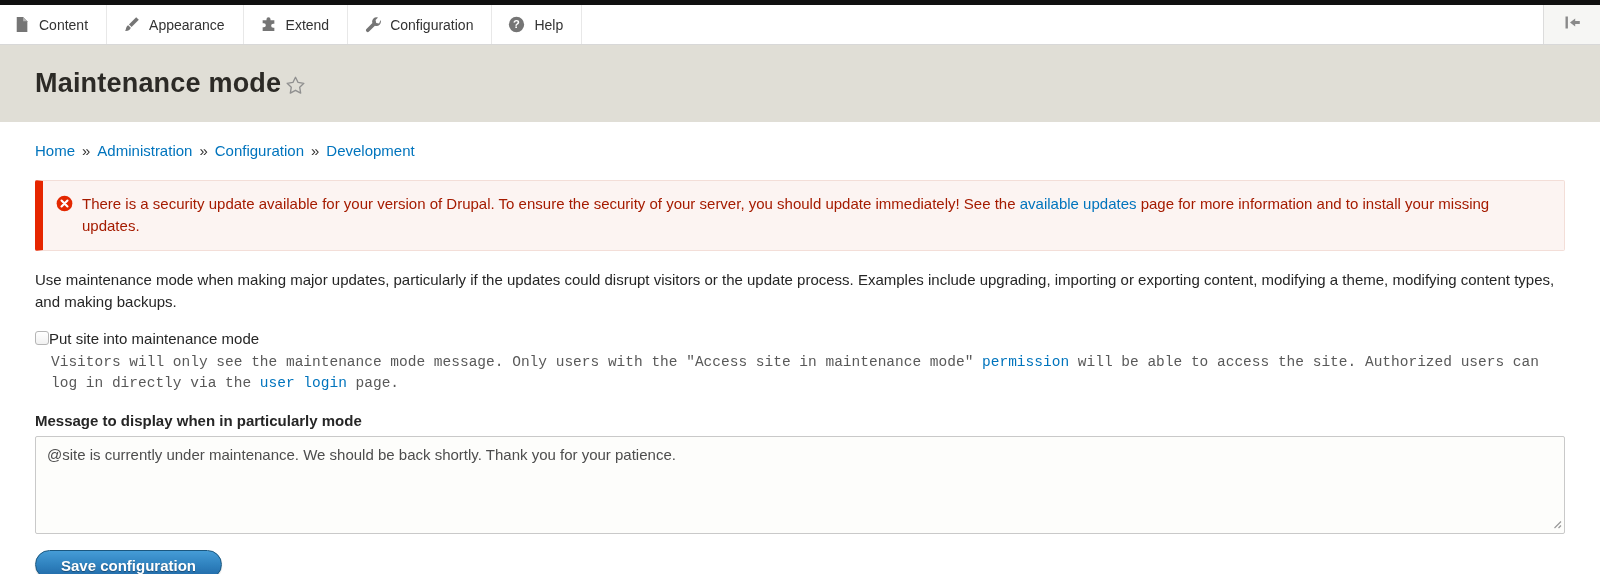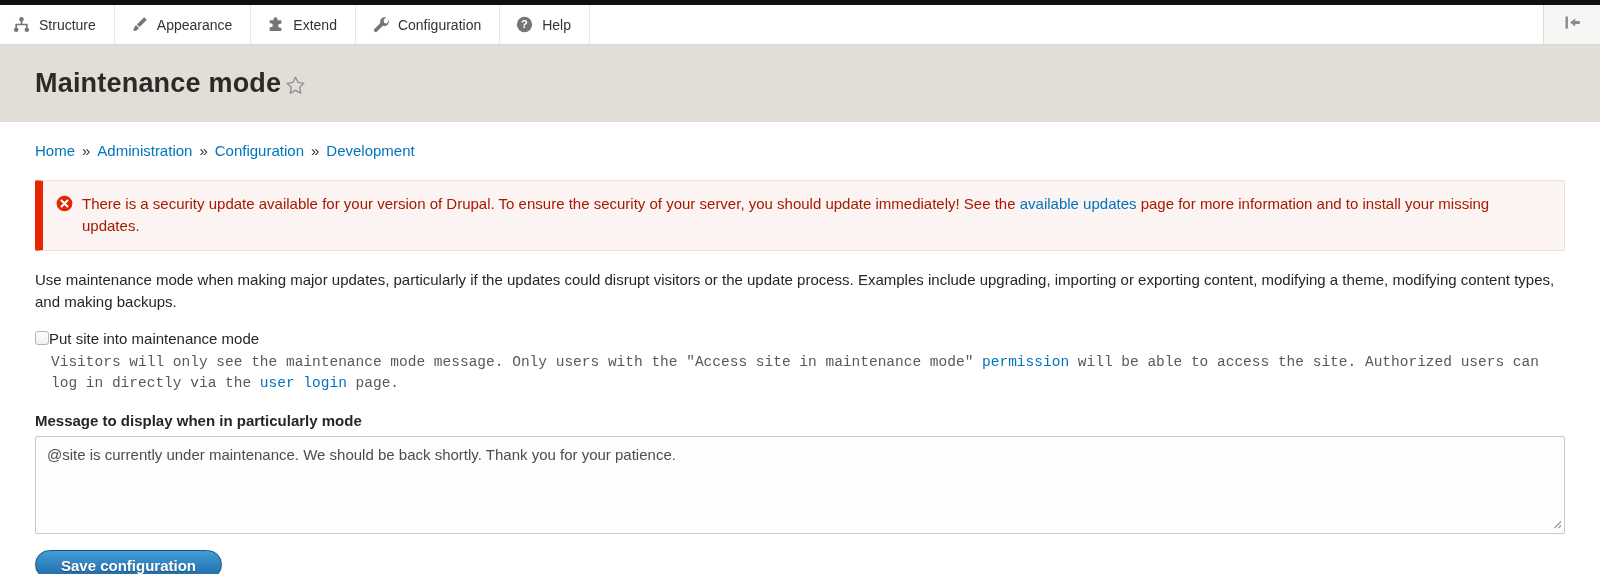--- a/index.html
+++ b/index.html
@@ -135,27 +135,25 @@
 <body>
 
 
 
 <div class="top-strip"></div>
 
 <nav class="toolbar">
   <a class="toolbar-item">
     <span class="icon">
       <svg width="17" height="17" viewBox="0 0 16 16">
-          <path d="M8 4.5v3.5M8 8H3v3M8 8h5v3" stroke="#757575" stroke-width="1.6" fill="none"></path>
-          <circle cx="8" cy="3" r="2.1" fill="#757575"></circle>
-          <circle cx="3" cy="13" r="2.1" fill="#757575"></circle>
-          <circle cx="13" cy="13" r="2.1" fill="#757575"></circle>
-        </svg>
-    </span>
-    <span>Structure</span>
+          <path d="M3.5 1h6l4 4v10h-10z" fill="#757575"></path>
+          <path d="M9.5 1l4 4h-4z" fill="#b3b3b3"></path>
+        </svg>
+    </span>
+    <span>Content</span>
   </a>
   <a class="toolbar-item">
     <span class="icon">
       <svg width="17" height="17" viewBox="0 0 16 16" fill="#757575">
           <path d="M12.4 1.1l2.5 2.5-6.8 6.8-2.5-2.5z"></path>
           <path d="M4.9 8.7l2.4 2.4c-.4 2-2 3.1-5.3 3 1-1.2.6-4.4 2.9-5.4z"></path>
         </svg>
     </span>
     <span>Appearance</span>
   </a>

